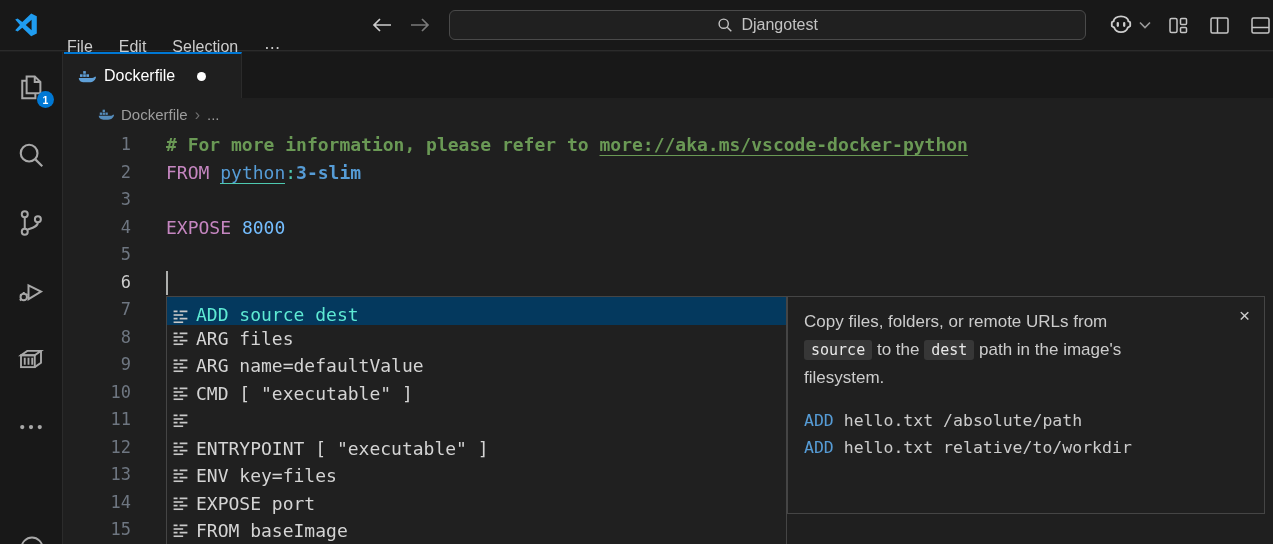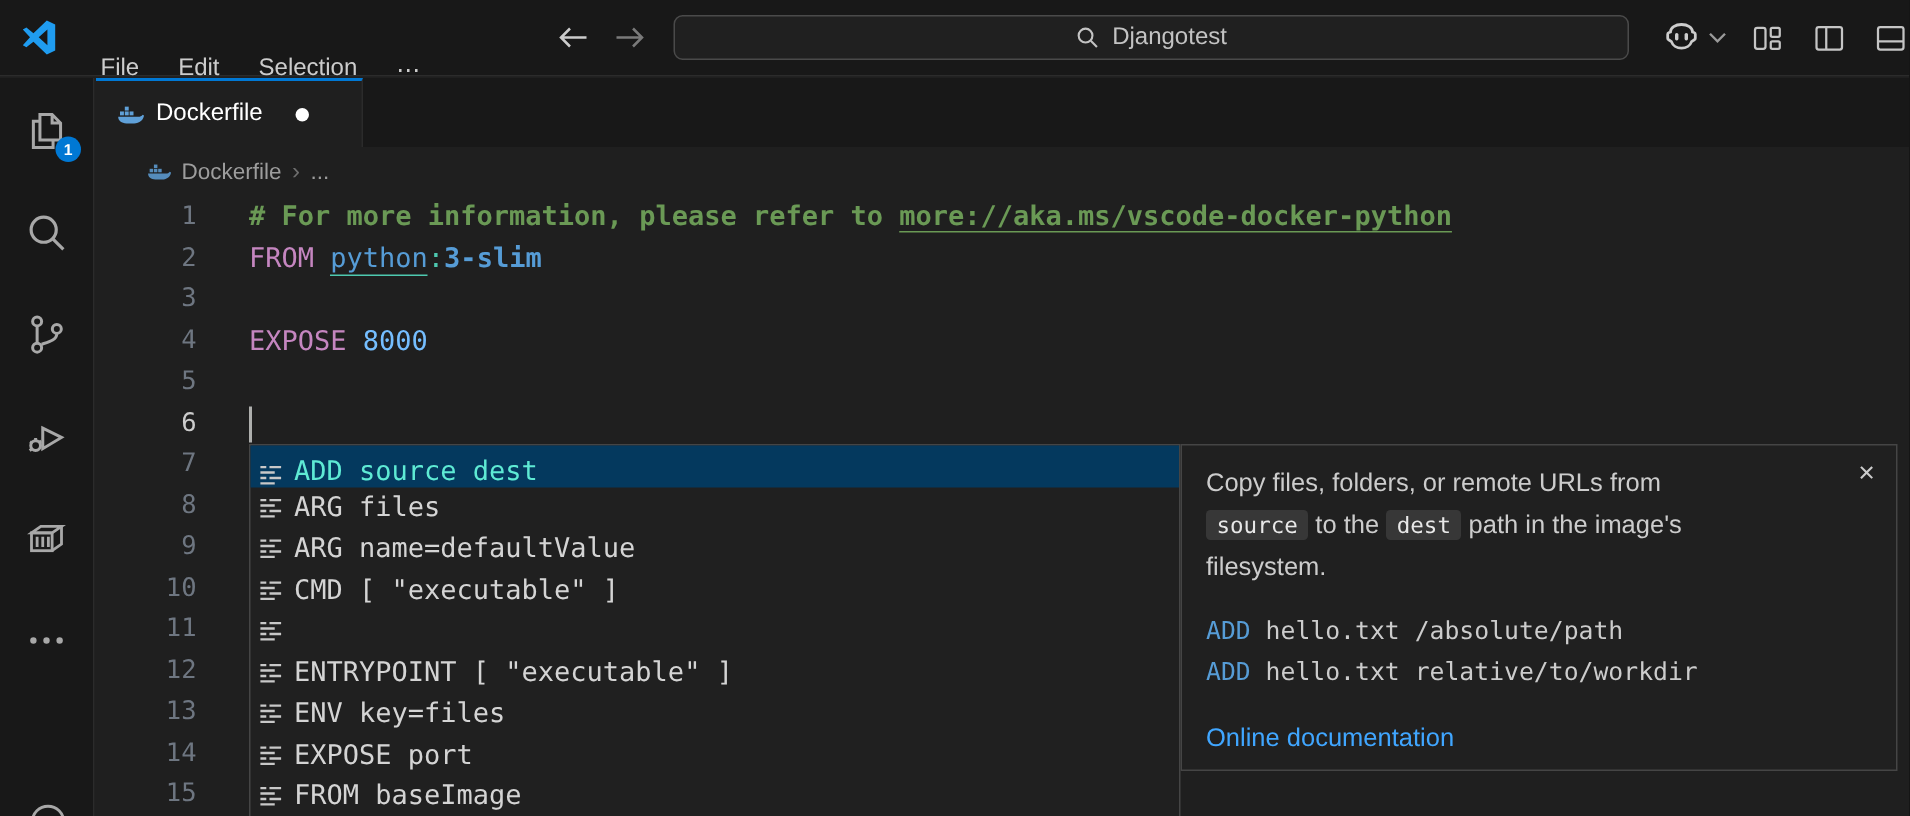--- a/index.html
+++ b/index.html
@@ -358,16 +358,15 @@
     <span class="docs-close">×</span>
     <div id="docs-desc">
         <div class="desc-line"><span>Copy files, folders, or remote URLs from</span></div>
         <div class="desc-line"><span class="chip">source</span><span> to the </span><span class="chip">dest</span><span> path in the image's</span></div>
         <div class="desc-line"><span>filesystem.</span></div>
       </div>
     <div class="docs-examples" id="docs-examples">
         <div class="example-line"><span class="ex-kw">ADD</span><span> hello.txt /absolute/path</span></div>
         <div class="example-line"><span class="ex-kw">ADD</span><span> hello.txt relative/to/workdir</span></div>
       </div>
-    <a class="docs-link">Online documentation</a>
   </div>
 
 </div>
 
 </body></html>

